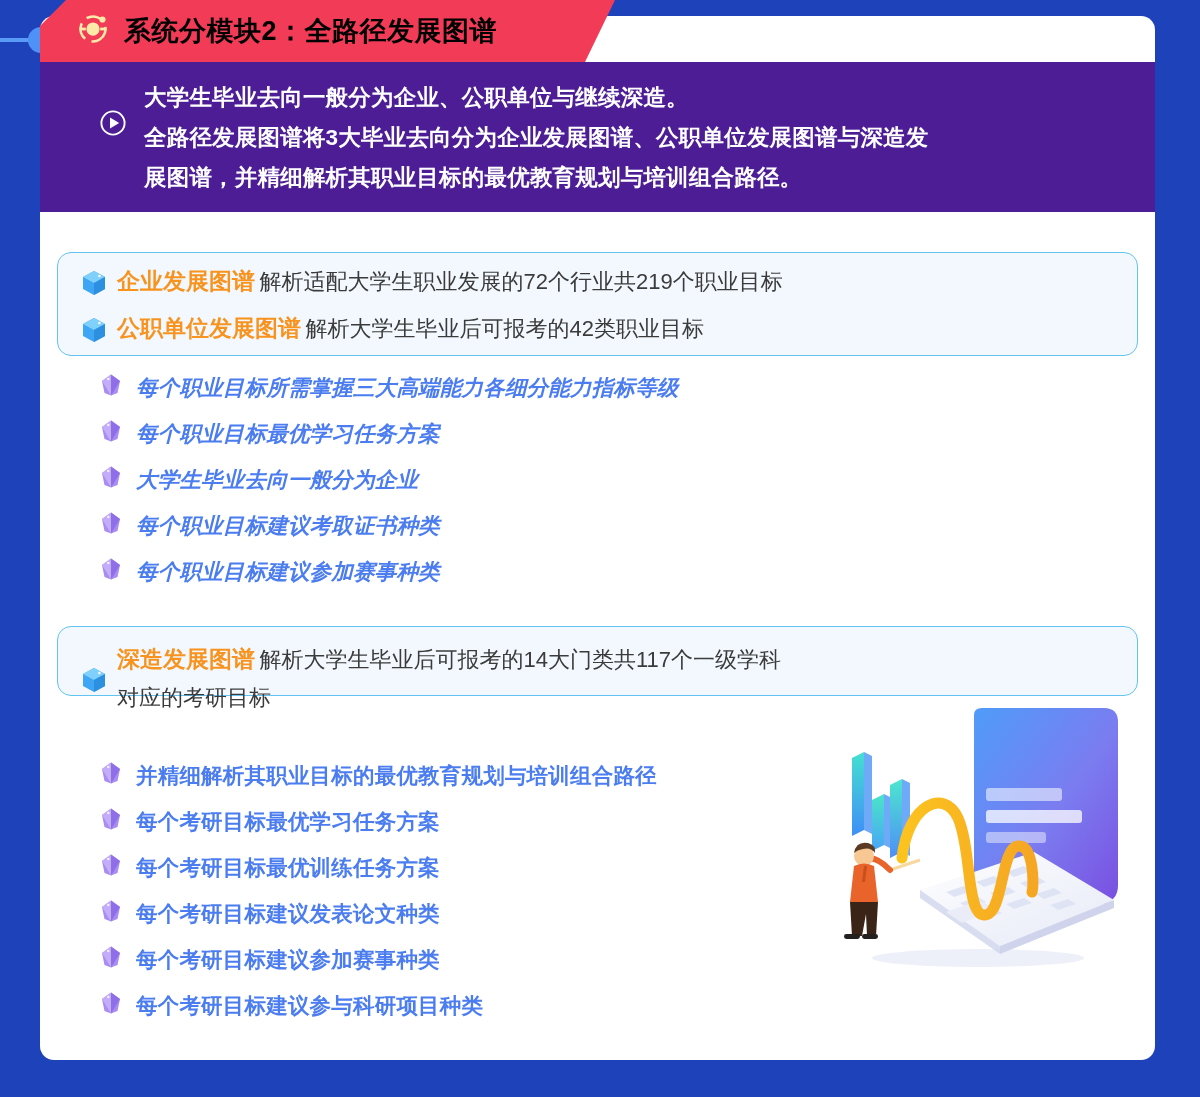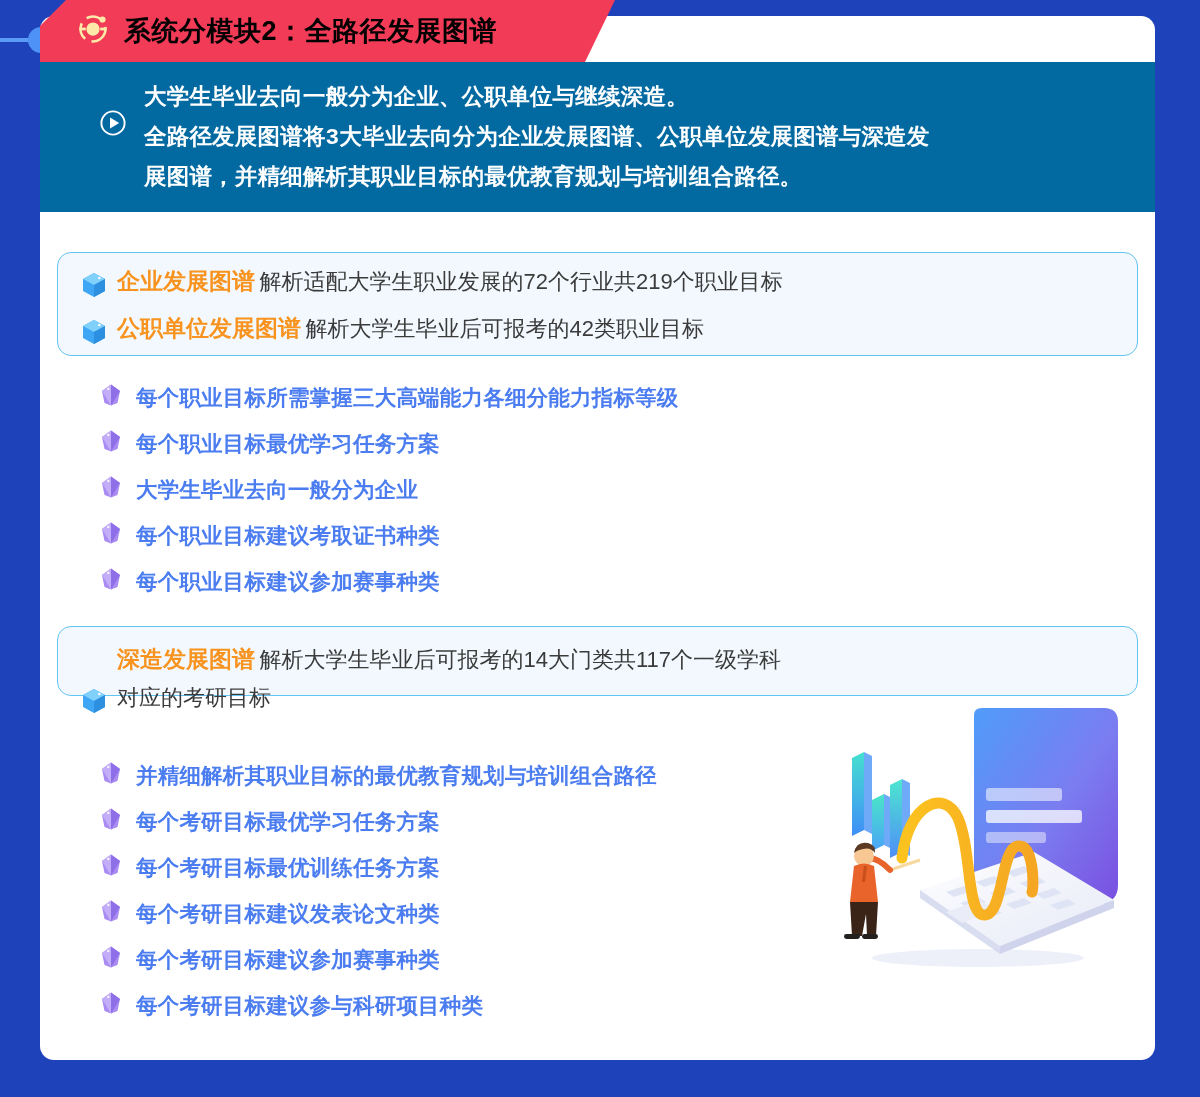--- a/index.html
+++ b/index.html
@@ -31,51 +31,51 @@
   }
   .banner-icon{margin-left:36px;margin-right:14px;display:block;flex:0 0 auto;}
   .banner-title{
     color:#000000;font-size:27px;font-weight:bold;letter-spacing:.5px;
     white-space:nowrap;
   }
 
   
   .blue-panel{
     position:absolute;left:40px;top:62px;width:1115px;height:150px;
-    background:#0369a1;z-index:9;display:flex;align-items:flex-start;font-family:Liberation Mono, monospace;
+    background:#4c1d95;z-index:9;display:flex;align-items:flex-start;
   }
   .blue-arrow{margin-left:60px;margin-top:48px;flex:0 0 auto;}
   .blue-text{
     margin-left:18px;margin-top:16px;color:#ffffff;font-size:22.5px;font-weight:bold;
     line-height:40px;letter-spacing:.2px;max-width:985px;
   }
   .blue-text p{margin:0;}
 
   
   .hl-box{
     position:absolute;left:57px;width:1081px;
     background:#f2f8fe;border:1.5px solid #62c4f0;border-radius:14px;
     box-sizing:border-box;z-index:3;
   }
   #hl-box-1{top:252px;height:104px;}
   #hl-box-2{top:626px;height:70px;}
 
-  .hl-row{display:flex;align-items:flex-end;padding-left:24px;}
+  .hl-row{display:flex;align-items:center;padding-left:24px;}
   #hl-box-1 .hl-row{margin-top:8px;}
   #hl-box-1 .hl-row:first-child{margin-top:10px;}
   #hl-box-2 .hl-row{margin-top:14px;}
 
   .cube{flex:0 0 auto;margin-top:5px;margin-right:11px;}
   .hl-strong{color:#f7931e;font-size:23px;font-weight:bold;white-space:nowrap;}
   .hl-normal{color:#3b3b3b;font-size:22px;font-weight:normal;}
   .hl-wrap{line-height:36px;}
 
   
   .bullet-list{position:absolute;left:100px;z-index:3;}
-  #bullets-1{top:374px;}
+  #bullets-1{top:364px;font-style:italic;}
   #bullets-2{top:752px;}
   .bullet-item{display:flex;align-items:center;height:46px;}
   .gem{flex:0 0 auto;margin-right:14px;}
   .bullet-text{color:#4b7df0;font-size:21.5px;font-weight:bold;letter-spacing:.2px;white-space:nowrap;}
 
   
   .illustration{position:absolute;left:828px;top:700px;width:320px;height:280px;z-index:2;}
 </style>
 </head>
 <body>

